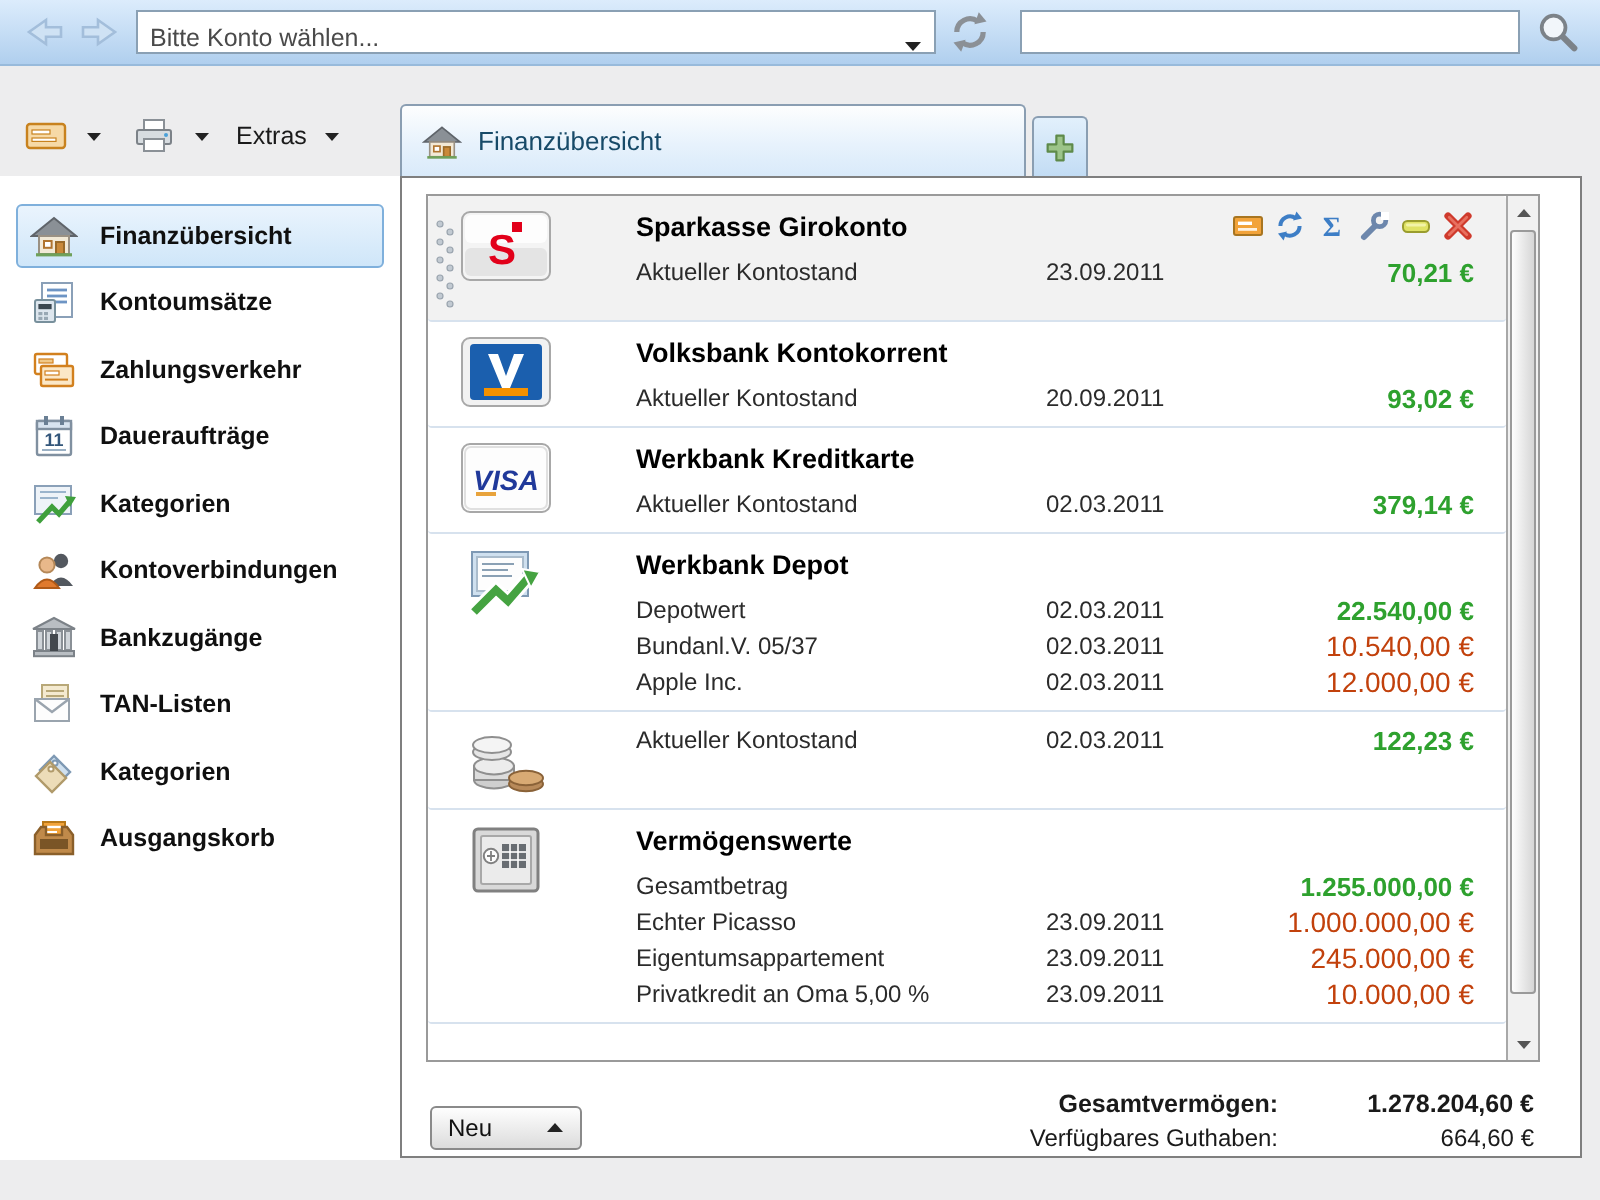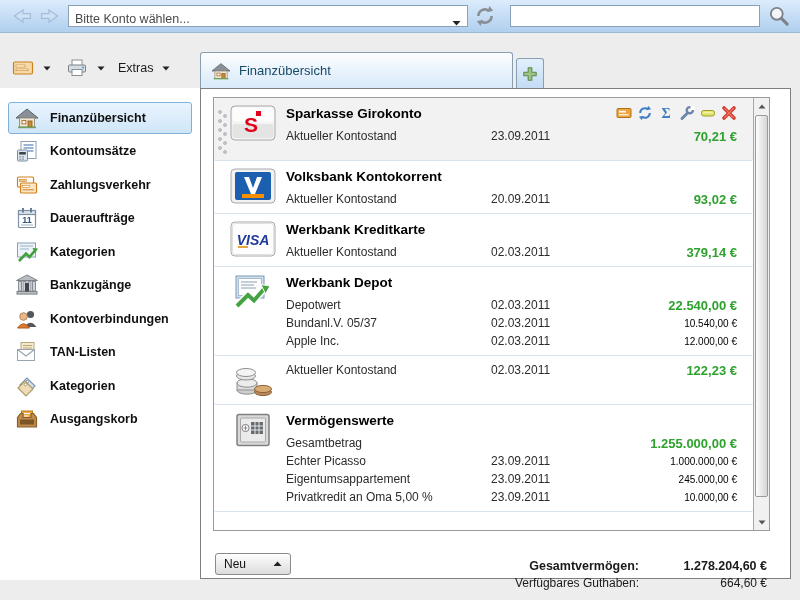--- a/index.html
+++ b/index.html
@@ -78,51 +78,51 @@
     display:flex;overflow:hidden;
   }
   .acc-list{flex:1;overflow:hidden;}
   .acc-group{
     display:flex;padding:5px 0;border-bottom:1px solid #d7e2ee;
     box-sizing:border-box;border-radius:2px;
   }
   .acc-group.hovered{background:#f2f2f2;}
   .dots-col{width:16px;flex:none;display:flex;align-items:flex-start;justify-content:center;padding-top:4px;}
   .logo-col{width:56px;flex:none;padding-top:2px;}
-  .group-body{flex:1;padding-right:16px;min-width:0;}
+  .group-body{flex:1;padding-right:16px;min-width:0;margin-left:32px;}
   .title-row{display:flex;align-items:center;height:20px;margin-bottom:4px;}
   .group-title{flex:1;font-size:13.5px;font-weight:bold;color:#000;}
   .actions{display:flex;gap:5px;align-items:center;}
   .action{width:16px;height:16px;display:flex;align-items:center;justify-content:center;cursor:pointer;}
   .detail-row{
     display:grid;grid-template-columns:205px 1fr auto;align-items:center;
     height:18px;font-size:12px;color:#2b2b2b;
   }
-  .amount{text-align:right;font-size:10px;color:#000000;white-space:nowrap;}
+  .amount{text-align:right;font-size:14px;color:#c2410c;white-space:nowrap;}
   .amount.em{color:#2ea12e;font-weight:bold;font-size:13px;}
   
   .vscroll{width:15px;flex:none;border-left:1px solid #a8a8a8;background:#f1f1f1;position:relative;}
   .scroll-btn{position:absolute;left:0;width:100%;height:16px;display:flex;align-items:center;justify-content:center;cursor:pointer;}
   .scroll-btn.up{top:0;}
   .scroll-btn.down{bottom:0;}
   .scroll-thumb{
     position:absolute;left:1px;right:1px;top:17px;bottom:33px;
     background:linear-gradient(90deg,#fdfdfd,#d6d6d6);
     border:1px solid #9a9a9a;border-radius:2px;cursor:grab;
   }
   
   .btn-neu{
     position:absolute;left:14px;top:464px;width:76px;height:22px;box-sizing:border-box;
     background:linear-gradient(#fefefe,#dcdcdc);
     border:1px solid #8a8a8a;border-radius:3px;
     display:flex;align-items:center;padding:0 8px;gap:6px;
     font-size:12px;color:#111;cursor:pointer;
   }
   .btn-neu .lbl{flex:1;}
-  .totals{position:absolute;right:23px;top:468px;width:320px;}
+  .totals{position:absolute;right:23px;top:454px;width:320px;}
   .totals-row{display:grid;grid-template-columns:1fr 128px;height:17px;align-items:center;font-size:12px;color:#1a1a1a;}
   .totals-row .tlabel{text-align:right;}
   .totals-row .tval{text-align:right;white-space:nowrap;}
   .totals-row.bold{font-weight:bold;font-size:12.5px;}
   svg{display:block;}
 </style>
 </head>
 <body>
 
 <div class="topbar">
@@ -291,42 +291,42 @@
             <path d="M4 21 L11 13.5 L14.5 17 L20 10.5" stroke="#3fa03c" stroke-width="2.6" fill="none"></path>
             <polygon points="17.5,8 23,8.5 20,13.5" fill="#3fa03c"></polygon>
           </svg>
         </span>
     <span class="sb-label">Kategorien</span>
   </div>
 
   <div class="sb-item">
     <span class="sb-icon">
           <svg width="24" height="24" viewBox="0 0 24 24">
+            <circle cx="15.5" cy="7.5" r="3.6" fill="#53585f"></circle>
+            <path d="M9.5 20 Q15.5 11.5 21.5 20 Z" fill="#53585f"></path>
+            <circle cx="8.5" cy="9.5" r="3.8" fill="#e8b88a" stroke="#b58858"></circle>
+            <path d="M2.5 21 Q8.5 12.5 14.5 21 Z" fill="#e07a2e" stroke="#b05a18"></path>
+          </svg>
+        </span>
+    <span class="sb-label">Kontoverbindungen</span>
+  </div>
+
+  <div class="sb-item">
+    <span class="sb-icon">
+          <svg width="24" height="24" viewBox="0 0 24 24">
             <polygon points="12,2 22.5,7.5 1.5,7.5" fill="#b9bec3" stroke="#7c8288"></polygon>
             <rect x="3.5" y="8.5" width="3" height="9.5" fill="#cfd4d9" stroke="#8a9096"></rect>
             <rect x="8" y="8.5" width="3" height="9.5" fill="#cfd4d9" stroke="#8a9096"></rect>
             <rect x="13" y="8.5" width="3" height="9.5" fill="#cfd4d9" stroke="#8a9096"></rect>
             <rect x="17.5" y="8.5" width="3" height="9.5" fill="#cfd4d9" stroke="#8a9096"></rect>
             <rect x="2" y="18.5" width="20" height="2.6" fill="#b9bec3" stroke="#7c8288"></rect>
             <rect x="10" y="10" width="4" height="8.5" fill="#43484e"></rect>
           </svg>
         </span>
     <span class="sb-label">Bankzugänge</span>
-  </div>
-
-  <div class="sb-item">
-    <span class="sb-icon">
-          <svg width="24" height="24" viewBox="0 0 24 24">
-            <circle cx="15.5" cy="7.5" r="3.6" fill="#53585f"></circle>
-            <path d="M9.5 20 Q15.5 11.5 21.5 20 Z" fill="#53585f"></path>
-            <circle cx="8.5" cy="9.5" r="3.8" fill="#e8b88a" stroke="#b58858"></circle>
-            <path d="M2.5 21 Q8.5 12.5 14.5 21 Z" fill="#e07a2e" stroke="#b05a18"></path>
-          </svg>
-        </span>
-    <span class="sb-label">Kontoverbindungen</span>
   </div>
 
   <div class="sb-item">
     <span class="sb-icon">
           <svg width="24" height="24" viewBox="0 0 24 24">
             <rect x="6" y="2.5" width="13" height="11" fill="#f4ead0" stroke="#b8a878"></rect>
             <line x1="8" y1="5.5" x2="17" y2="5.5" stroke="#b8a878"></line>
             <line x1="8" y1="8" x2="17" y2="8" stroke="#b8a878"></line>
             <rect x="2.5" y="9.5" width="17" height="11" fill="#fdfdfd" stroke="#9aa4ae"></rect>
             <path d="M2.5 9.5 L11 16 L19.5 9.5" fill="none" stroke="#9aa4ae" stroke-width="1.2"></path>

